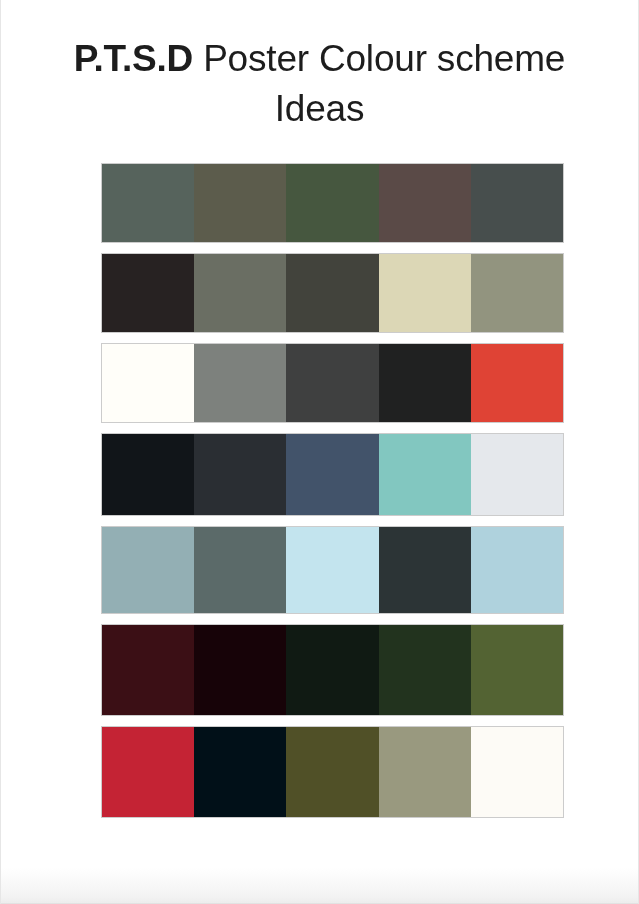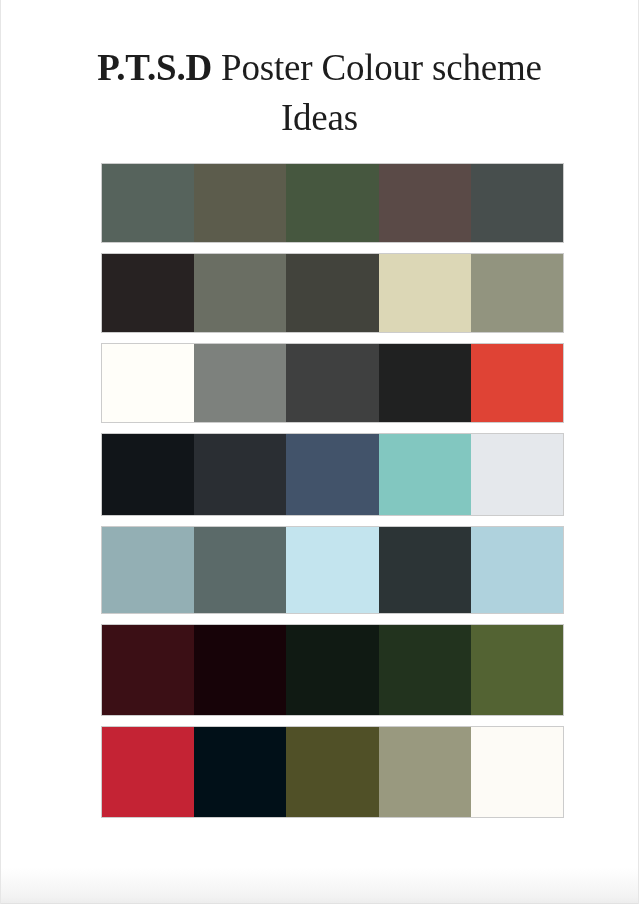--- a/index.html
+++ b/index.html
@@ -40,22 +40,22 @@
   }
 
   .title-block {
     position: absolute;
     left: 38px;
     right: 38px;
     top: 26px;
     text-align: center;
   }
   .title {
-    margin: 17px;
-    font-family: Liberation Serif, serif;
+    margin: 8px;
+    font-family: Liberation Sans, sans-serif;
     font-size: 37px;
     line-height: 50px;
     font-weight: 400;
     color: #1d1d1d;
     letter-spacing: -0.2px;
   }
   .title .title-strong {
     font-weight: 700;
   }
 

